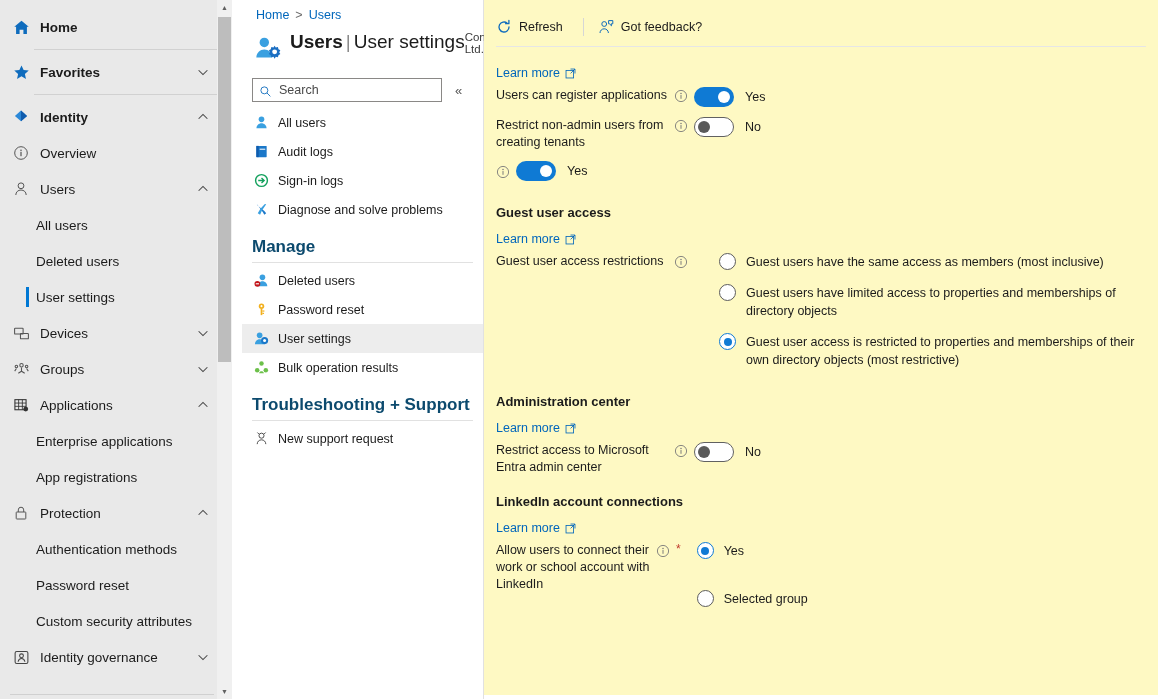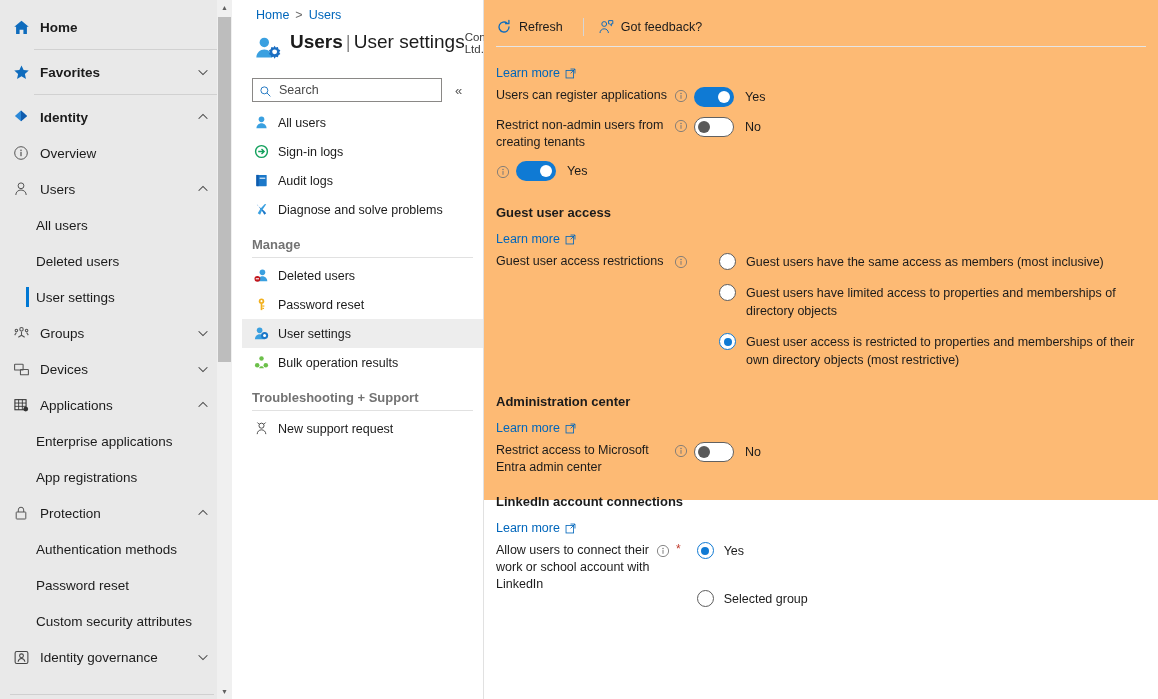--- a/index.html
+++ b/index.html
@@ -128,27 +128,27 @@
 
   .nav-item {
     display: flex; align-items: center;
     height: 29px; padding-left: 10px; cursor: pointer;
     font-size: 12.5px; color: #1b1b1b;
   }
   .nav-item.selected { background: #ededed; }
   .nav-item .nicon { width: 18px; flex: 0 0 18px; margin-right: 8px; display: flex; align-items: center; justify-content: center; }
 
   .nav-group-label {
-    font-size: 13px; font-weight: 600; color: #737373;
+    font-size: 17px; font-weight: 600; color: #0c4a6e;
     padding: 13px 0 3px 10px;
   }
   .nav-group-rule { height: 1px; background: #e1e1e1; margin: 2px 10px 3px 10px; }
 
   
-  .main { flex: 1; height: 500px; position: relative; background: #fdba74; padding-left: 12px; }
+  .main { flex: 1; height: 695px; position: relative; background: #fef9c3; padding-left: 12px; }
   .toolbar { display: flex; align-items: center; height: 40px; padding-top: 14px; padding-left: 0px; }
   .tb-btn {
     display: flex; align-items: center; cursor: pointer;
     font-size: 12.5px; color: #1b1b1b; padding: 3px 6px 3px 0;
     margin-right: 4px;
   }
   .tb-btn .tbi { width: 16px; height: 16px; margin-right: 7px; flex: 0 0 16px; }
   .tb-sep { width: 1px; height: 18px; background: #d6d6d6; margin: 0 14px 0 10px; }
   .tb-rule { height: 1px; background: #e6e6e6; margin: 6px 12px 0 0; }
 
@@ -286,42 +286,42 @@
       <div class="rail-sub">
         <span>Deleted users</span>
       </div>
       <div class="rail-sub selected">
         <span>User settings</span>
       </div>
 
       <div class="rail-row">
         <span class="ricon">
           <svg width="17" height="17" viewBox="0 0 16 16">
+              <rect x="1.5" y="3" width="8" height="5.5" rx=".6" fill="none" stroke="#555" stroke-width="1"></rect>
+              <rect x="7" y="8" width="7.5" height="5" rx=".6" fill="none" stroke="#555" stroke-width="1"></rect>
+            </svg>
+        </span>
+        <span class="rlabel">Devices</span>
+        <span class="chev">
+          <svg width="14" height="14" viewBox="0 0 16 16">
+              <path d="M3 6l5 5 5-5" stroke="#444" stroke-width="1.2" fill="none"></path>
+            </svg>
+        </span>
+      </div>
+
+      <div class="rail-row">
+        <span class="ricon">
+          <svg width="17" height="17" viewBox="0 0 16 16">
               <circle cx="8" cy="4" r="1.6" fill="none" stroke="#555" stroke-width="1"></circle>
               <circle cx="3.2" cy="5.2" r="1.2" fill="none" stroke="#555" stroke-width="1"></circle>
               <circle cx="12.8" cy="5.2" r="1.2" fill="none" stroke="#555" stroke-width="1"></circle>
               <path d="M8 6.2v3.4M5 11.5 8 9.6l3 1.9M1.6 9.5 3.2 7M14.4 9.5 12.8 7" stroke="#555" stroke-width="1" fill="none"></path>
             </svg>
         </span>
         <span class="rlabel">Groups</span>
-        <span class="chev">
-          <svg width="14" height="14" viewBox="0 0 16 16">
-              <path d="M3 6l5 5 5-5" stroke="#444" stroke-width="1.2" fill="none"></path>
-            </svg>
-        </span>
-      </div>
-
-      <div class="rail-row">
-        <span class="ricon">
-          <svg width="17" height="17" viewBox="0 0 16 16">
-              <rect x="1.5" y="3" width="8" height="5.5" rx=".6" fill="none" stroke="#555" stroke-width="1"></rect>
-              <rect x="7" y="8" width="7.5" height="5" rx=".6" fill="none" stroke="#555" stroke-width="1"></rect>
-            </svg>
-        </span>
-        <span class="rlabel">Devices</span>
         <span class="chev">
           <svg width="14" height="14" viewBox="0 0 16 16">
               <path d="M3 6l5 5 5-5" stroke="#444" stroke-width="1.2" fill="none"></path>
             </svg>
         </span>
       </div>
 
       <div class="rail-row">
         <span class="ricon">
           <svg width="17" height="17" viewBox="0 0 16 16">
@@ -439,35 +439,35 @@
         <svg width="15" height="15" viewBox="0 0 16 16">
             <circle cx="8" cy="4.6" r="3" fill="#3aa0e0"></circle>
             <path d="M2.6 14c0-3 2.4-5.3 5.4-5.3s5.4 2.3 5.4 5.3z" fill="#3aa0e0"></path>
           </svg>
       </span>
       <span>All users</span>
     </div>
     <div class="nav-item">
       <span class="nicon">
         <svg width="15" height="15" viewBox="0 0 16 16">
-            <circle cx="8" cy="8" r="6.3" fill="none" stroke="#12a05c" stroke-width="1.5"></circle>
-            <path d="M4.5 8h6M8 5.3 10.8 8 8 10.7" stroke="#12a05c" stroke-width="1.5" fill="none"></path>
-          </svg>
-      </span>
-      <span>Sign-in logs</span>
-    </div>
-    <div class="nav-item">
-      <span class="nicon">
-        <svg width="15" height="15" viewBox="0 0 16 16">
             <rect x="2.5" y="2" width="11" height="12" rx=".6" fill="#1b78c9"></rect>
             <rect x="2.5" y="2" width="2.5" height="12" fill="#0f5bad"></rect>
             <rect x="6" y="5" width="6" height="1.1" fill="#fff"></rect>
           </svg>
       </span>
       <span>Audit logs</span>
+    </div>
+    <div class="nav-item">
+      <span class="nicon">
+        <svg width="15" height="15" viewBox="0 0 16 16">
+            <circle cx="8" cy="8" r="6.3" fill="none" stroke="#12a05c" stroke-width="1.5"></circle>
+            <path d="M4.5 8h6M8 5.3 10.8 8 8 10.7" stroke="#12a05c" stroke-width="1.5" fill="none"></path>
+          </svg>
+      </span>
+      <span>Sign-in logs</span>
     </div>
     <div class="nav-item">
       <span class="nicon">
         <svg width="15" height="15" viewBox="0 0 16 16">
             <path d="M3 2.2 9.5 11 11 13.5 13 12 11 9.6 3.8 3.6z" fill="#1b78c9"></path>
             <path d="M13 2.4 8.5 9 6.5 13.6 4 12l3-5.2L11.6 2z" fill="#3aa0e0"></path>
           </svg>
       </span>
       <span>Diagnose and solve problems</span>
     </div>

